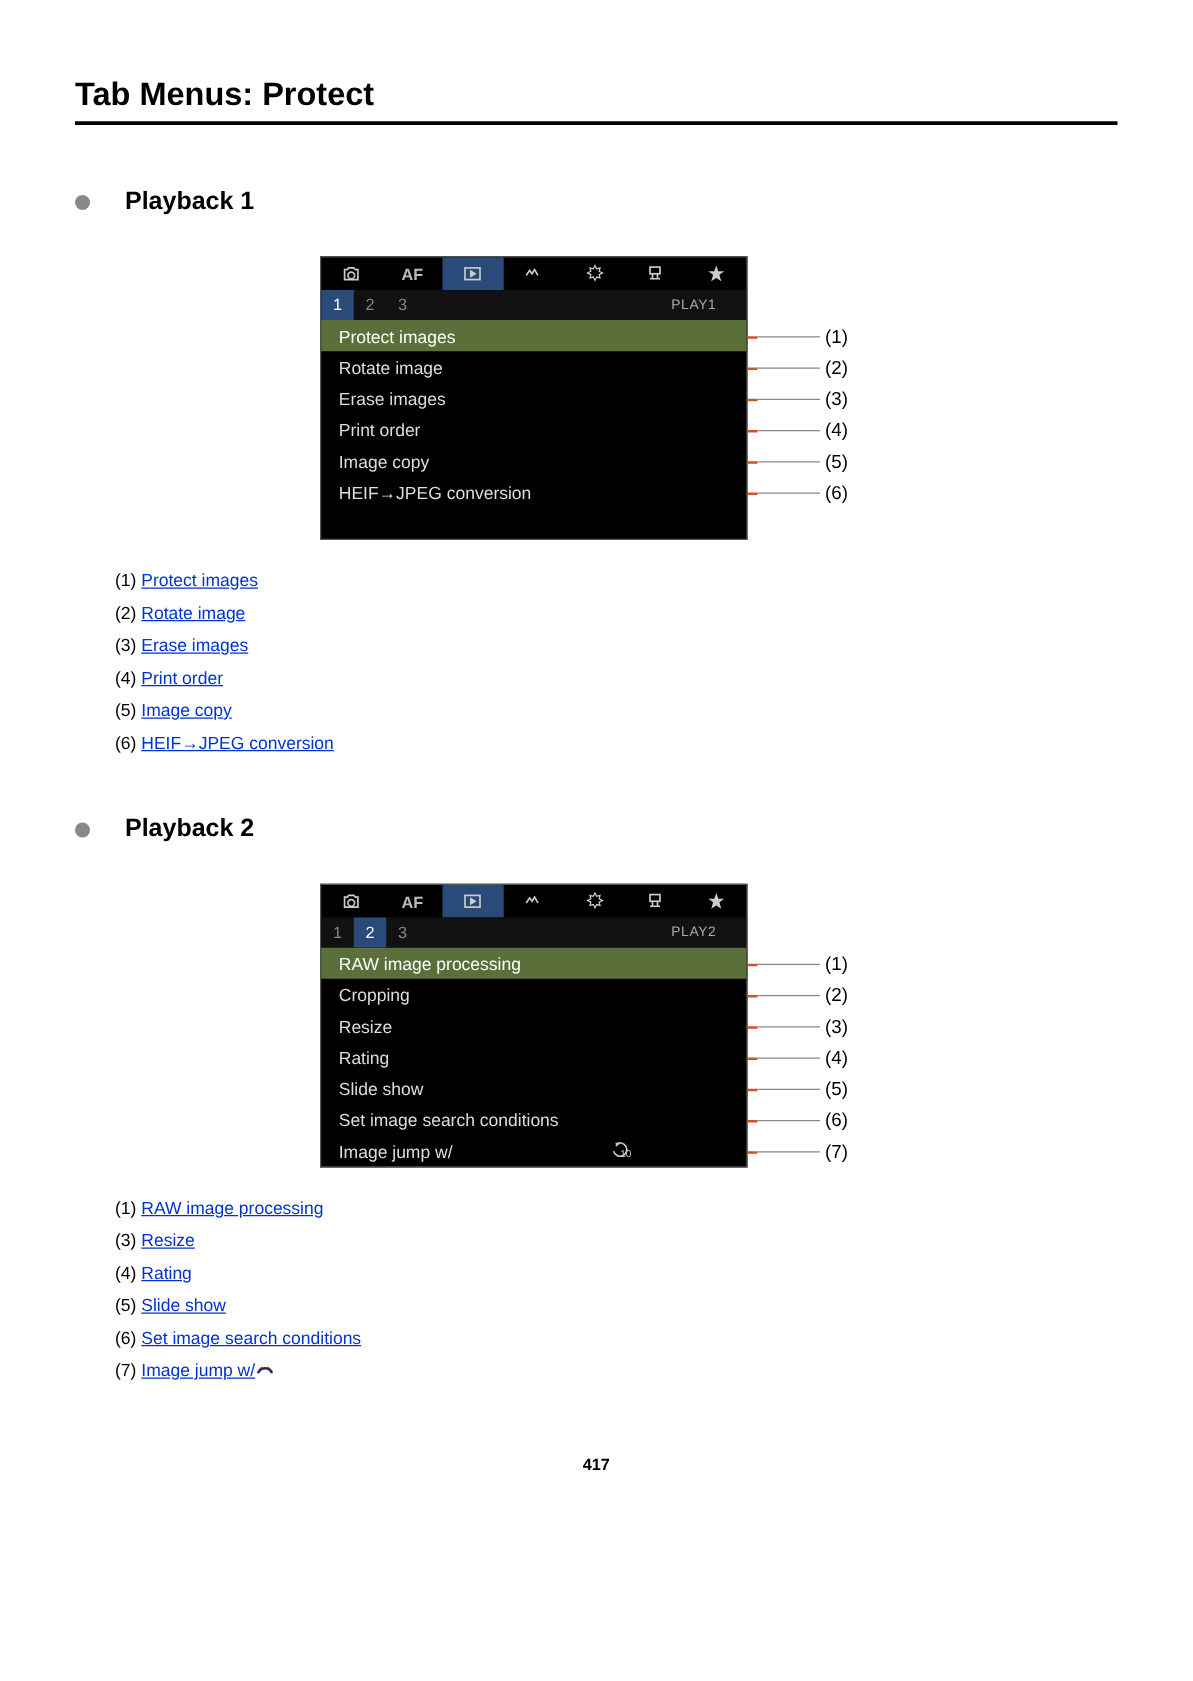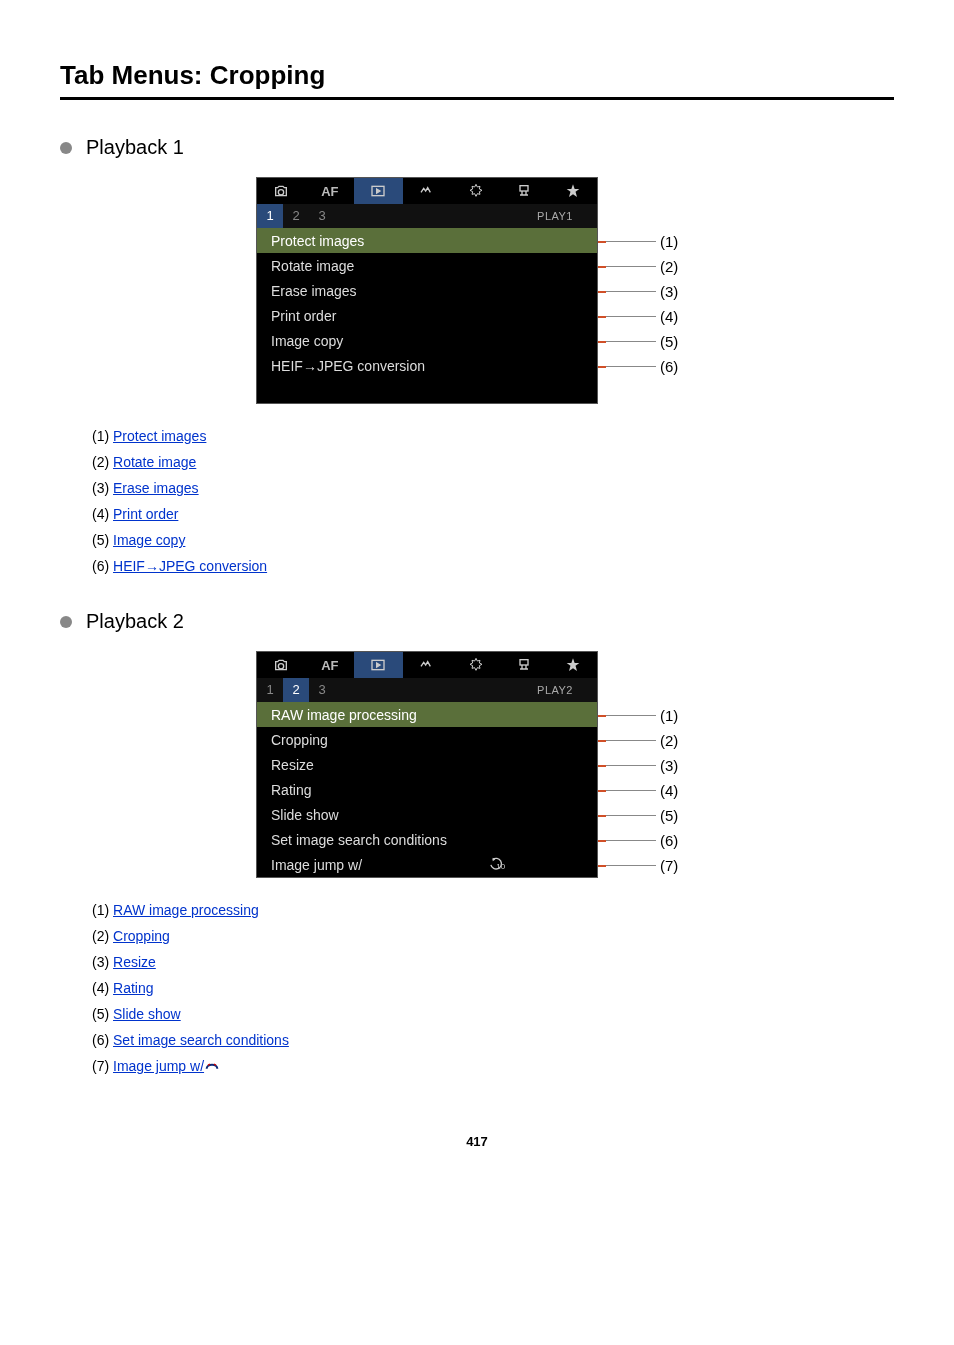--- a/index.html
+++ b/index.html
@@ -24,22 +24,22 @@
   .bullet-dot {
     width: 12px;
     height: 12px;
     border-radius: 50%;
     background: #888;
     margin-right: 14px;
     flex-shrink: 0;
   }
   h2 {
     font-size: 20px;
-    font-weight: normal;
-    margin: 0;
+    font-weight: bold;
+    margin: 14px;
   }
   .screenshot-wrap {
     display: flex;
     justify-content: center;
     margin: 14px 0 24px 0;
   }
   .screenshot-outer {
     display: flex;
     align-items: stretch;
   }
@@ -173,21 +173,21 @@
     text-align: center;
     margin-top: 60px;
     font-size: 13px;
     color: #000;
     font-weight: bold;
   }
 </style>
 </head>
 <body>
 
-<h1>Tab Menus: Cropping</h1>
+<h1>Tab Menus: Protect</h1>
 
 <div id="sections-container">
     <div class="sub-heading">
       <span class="bullet-dot"></span>
       <h2>Playback 1</h2>
     </div>
     <div class="screenshot-wrap">
       <div class="screenshot-outer">
         <div class="camera-screen">
           <div class="cs-toprow">
@@ -418,21 +418,20 @@
           <div class="callout-row" style="top:202px">
             <div class="callout-tick"></div>
             <div class="callout-line"></div>
             <span class="callout-num">(7)</span>
           </div>
         </div>
       </div>
     </div>
     <div class="link-list">
       <div><span>(1)</span> <a href="#">RAW image processing</a></div>
-      <div><span>(2)</span> <a href="#">Cropping</a></div>
       <div><span>(3)</span> <a href="#">Resize</a></div>
       <div><span>(4)</span> <a href="#">Rating</a></div>
       <div><span>(5)</span> <a href="#">Slide show</a></div>
       <div><span>(6)</span> <a href="#">Set image search conditions</a></div>
       <div><span>(7)</span> <a href="#">Image jump w/<span class="dial-inline"><svg viewBox="0 0 24 16" width="18" height="14">
               <path d="M4 12 A8 6 0 0 1 20 12" fill="none" stroke="#0a2a7a" stroke-width="3"></path>
               <path d="M9 5l-3 2M15 5l3 2" stroke="#c00" stroke-width="2"></path>
             </svg></span></a></div>
     </div>
   </div>

